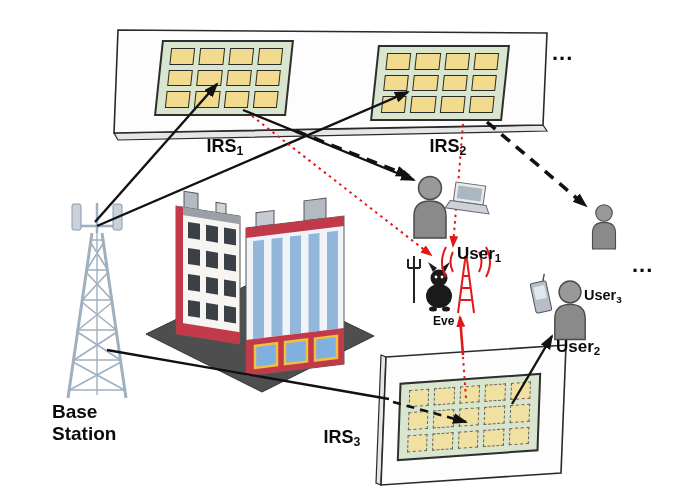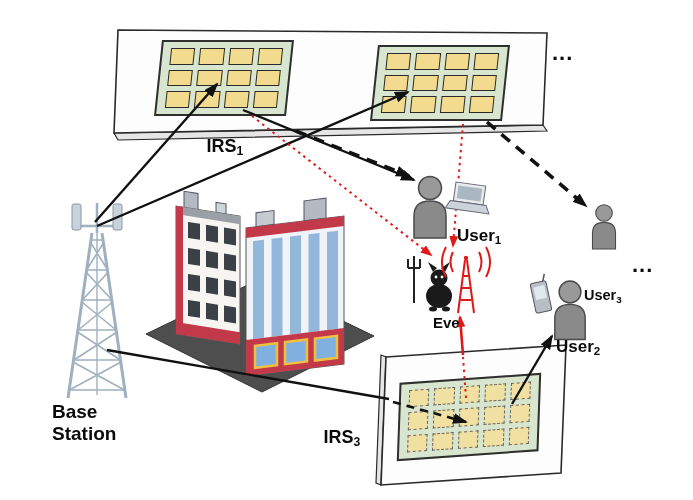--- a/index.html
+++ b/index.html
@@ -12,21 +12,21 @@
   .irs-cell{background:#f2db8e;border:1.5px solid #2a2a2a;}
   .irs-cell.dashed{background:#f0e0a2;border:1.5px dashed #666;}
   #irs1-array,#irs2-array{transform:skewX(-6deg);}
   #irs3-array{transform:rotate(-4deg) skewX(-6deg);}
   
   .label{position:absolute;font-weight:700;color:#0b0b0b;white-space:nowrap;}
   .sub{font-size:0.68em;vertical-align:-0.28em;}
   .irs-label{font-size:18px;text-align:center;}
   .user-label{font-size:17px;}
   .small-label{font-size:14.5px;}
-  .eve-label{font-size:15px;}
+  .eve-label{font-size:12px;}
   .bs-label{font-size:19px;line-height:1.15;width:95px;white-space:normal;}
   .ellipsis{font-size:22px;letter-spacing:1px;}
   
   .edge{fill:none;}
   .solid-black{stroke:#111;stroke-width:2.4;}
   .dashed-black{stroke:#111;stroke-width:3.6;stroke-dasharray:11 8;}
   .dashed-black-thin{stroke:#111;stroke-width:2.6;stroke-dasharray:8 6;}
   .dotted-red{stroke:#e01818;stroke-width:2;stroke-dasharray:2.5 4;}
   .solid-red{stroke:#e01818;stroke-width:2.6;}
 </style>
@@ -208,23 +208,24 @@
       <g>
         <path d="M453,252 Q448,262 453,272"></path>
         <path d="M446,247 Q438,262 446,277"></path>
         <path d="M479,252 Q484,262 479,272"></path>
         <path d="M486,247 Q494,262 486,277"></path>
       </g>
     </g>
   </svg>
 
   <div class="label irs-label" style="left:189px;top:136px;width:72px;"><span>IRS</span><span class="sub">1</span></div>
+  <div class="label irs-label" style="left:412px;top:136px;width:72px;"><span>IRS</span><span class="sub">2</span></div>
   <div class="label irs-label" style="left:312px;top:427px;width:60px;"><span>IRS</span><span class="sub">3</span></div>
 
-  <div class="label user-label" style="left:457px;top:226px;text-align:center;"><span>User</span><span class="sub">1</span></div>
+  <div class="label user-label" style="left:457px;top:244px;text-align:center;"><span>User</span><span class="sub">1</span></div>
   <div class="label user-label" style="left:556px;top:337px;"><span>User</span><span class="sub">2</span></div>
   <div class="label small-label" style="left:584px;top:247px;margin-top:40px;"><span>User</span><span class="sub">3</span></div>
 
   <div class="label eve-label" style="left:433px;top:314px;">Eve</div>
   <div class="label bs-label" style="left:52px;top:401px;">Base Station</div>
 
   <div class="label ellipsis" style="left:552px;top:40px;">...</div>
   <div class="label ellipsis" style="left:632px;top:252px;">...</div>
 
 </div>

